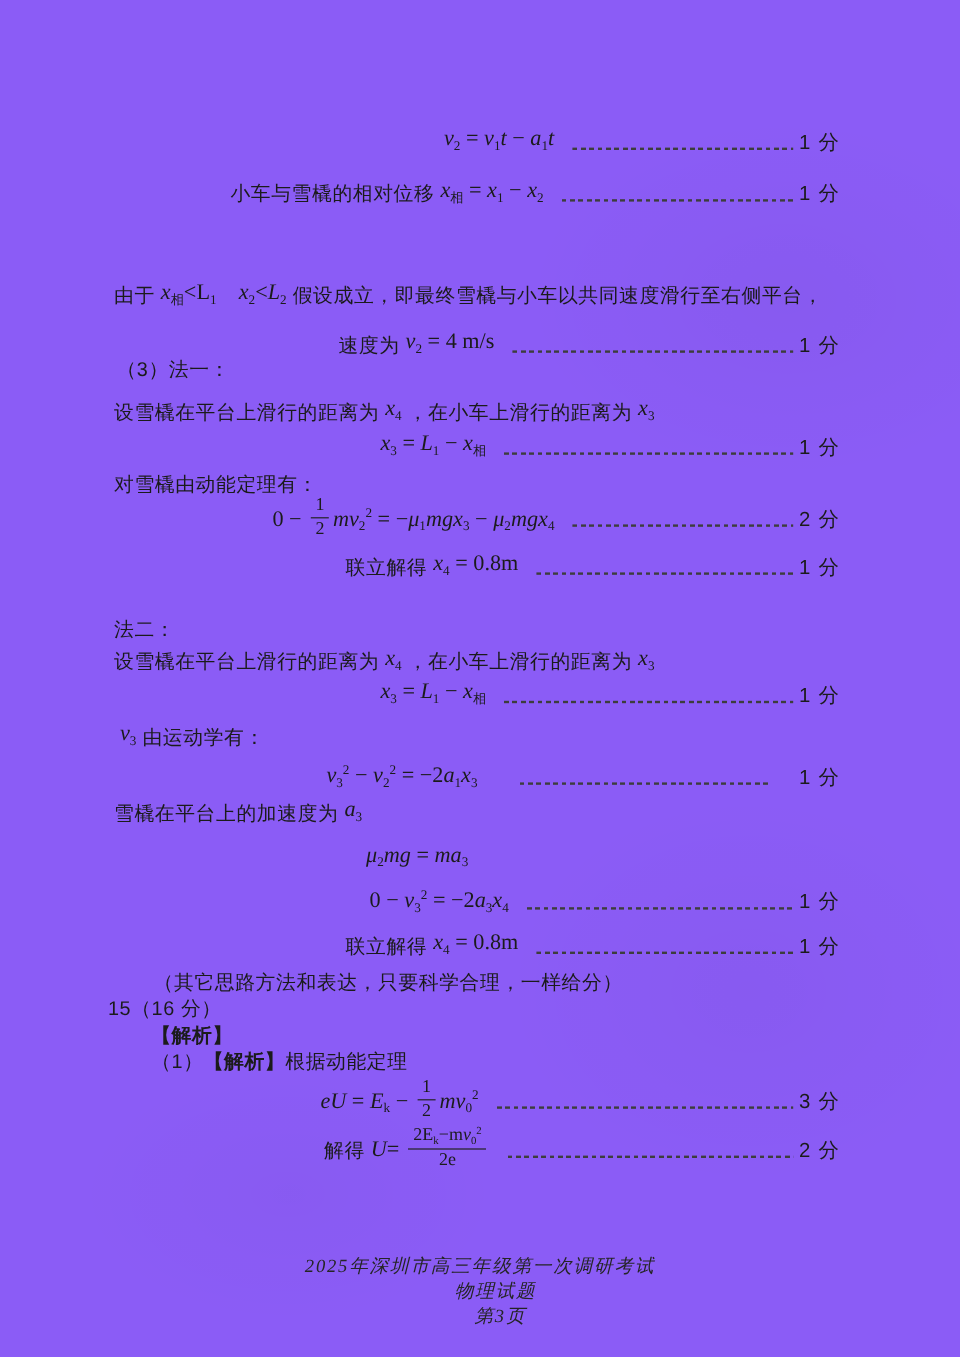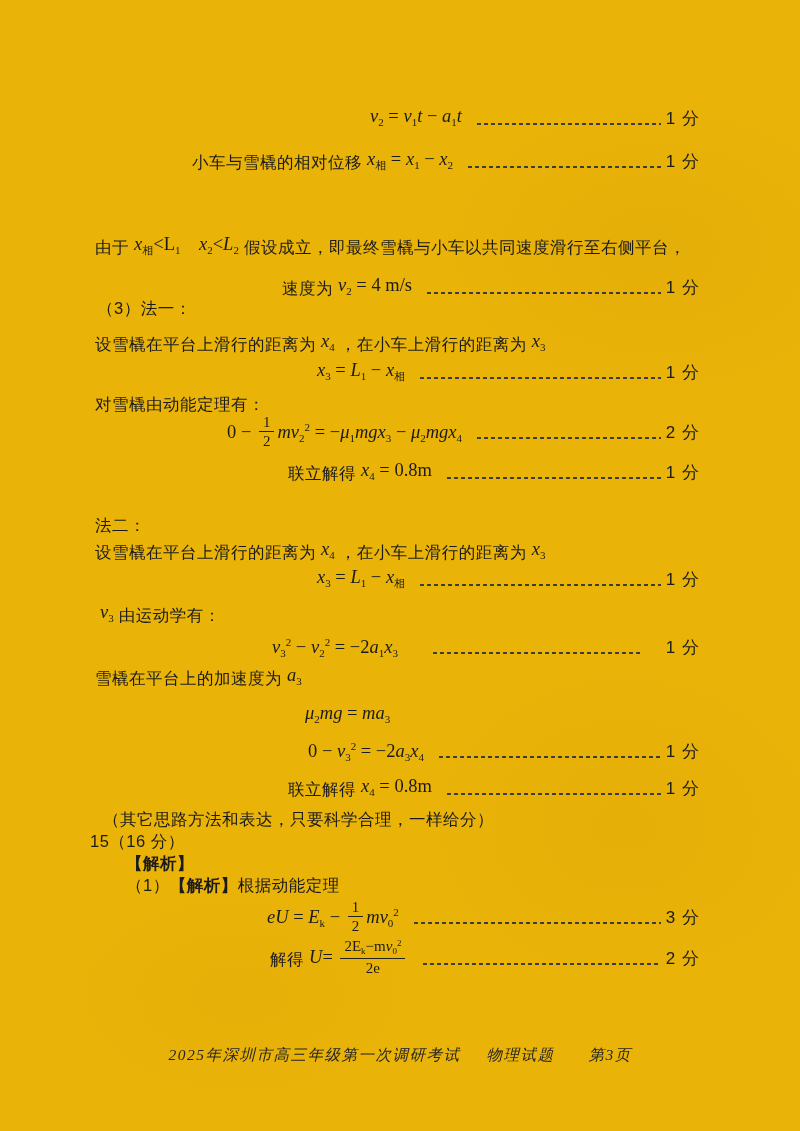--- a/index.html
+++ b/index.html
@@ -1,18 +1,18 @@
 <!DOCTYPE html>
 <html><head>
 <meta charset="utf-8">
 <style>
   html,body{margin:0;padding:0;background:#ffffff;}
   .page{
     position:relative;width:800px;height:1131px;margin:0 auto;
-    background:#eab308;overflow:hidden;
+    background:#8b5cf6;overflow:hidden;
     font-family:"Liberation Sans",sans-serif;color:#1b1b1b;
   }
   
   .page::before{
     content:"";position:absolute;inset:0;pointer-events:none;
     background:
       radial-gradient(ellipse 320px 220px at 82% 22%, rgba(0,0,0,0.028), transparent 70%),
       radial-gradient(ellipse 300px 240px at 78% 73%, rgba(0,0,0,0.022), transparent 70%),
       radial-gradient(ellipse 260px 160px at 30% 88%, rgba(0,0,0,0.018), transparent 70%);
   }
@@ -60,31 +60,31 @@
   .l10{top:457px;left:288px;right:100px;}
   .l11{top:512px;left:95px;}
   .l12{top:536px;left:95px;}
   .l13{top:564px;left:312px;right:100px;}
   .l14{top:599px;left:95px;}
   .l15{top:629px;left:267px;right:100px;gap:20px;}
   .l16{top:662px;left:95px;}
   .l17{top:700px;left:300px;}
   .l18{top:733px;left:303px;right:100px;}
   .l19{top:773px;left:288px;right:100px;}
-  .l20{top:806px;left:103px;}
+  .l20{top:806px;left:128px;}
   .l21{top:828px;left:90px;}
   .l22{top:850px;left:126px;}
   .l23{top:872px;left:126px;}
   .l24{top:897px;left:262px;right:100px;height:42px;}
   .l25{top:936px;left:270px;right:100px;height:46px;}
   .footer{
     position:absolute;top:1045px;left:0;width:800px;
     display:flex;justify-content:center;align-items:center;
     font-family:"Liberation Serif",serif;font-style:italic;
-    font-size:15.5px;color:#252525;letter-spacing:1.5px;
+    font-size:15.5px;color:#252525;letter-spacing:1.5px;flex-direction:column;
   }
   .footer .f-sub{margin-left:26px;}
   .footer .f-page{margin-left:34px;}
 </style>
 </head>
 <body>
 
 <div class="page">
 
   <div class="line l0">

